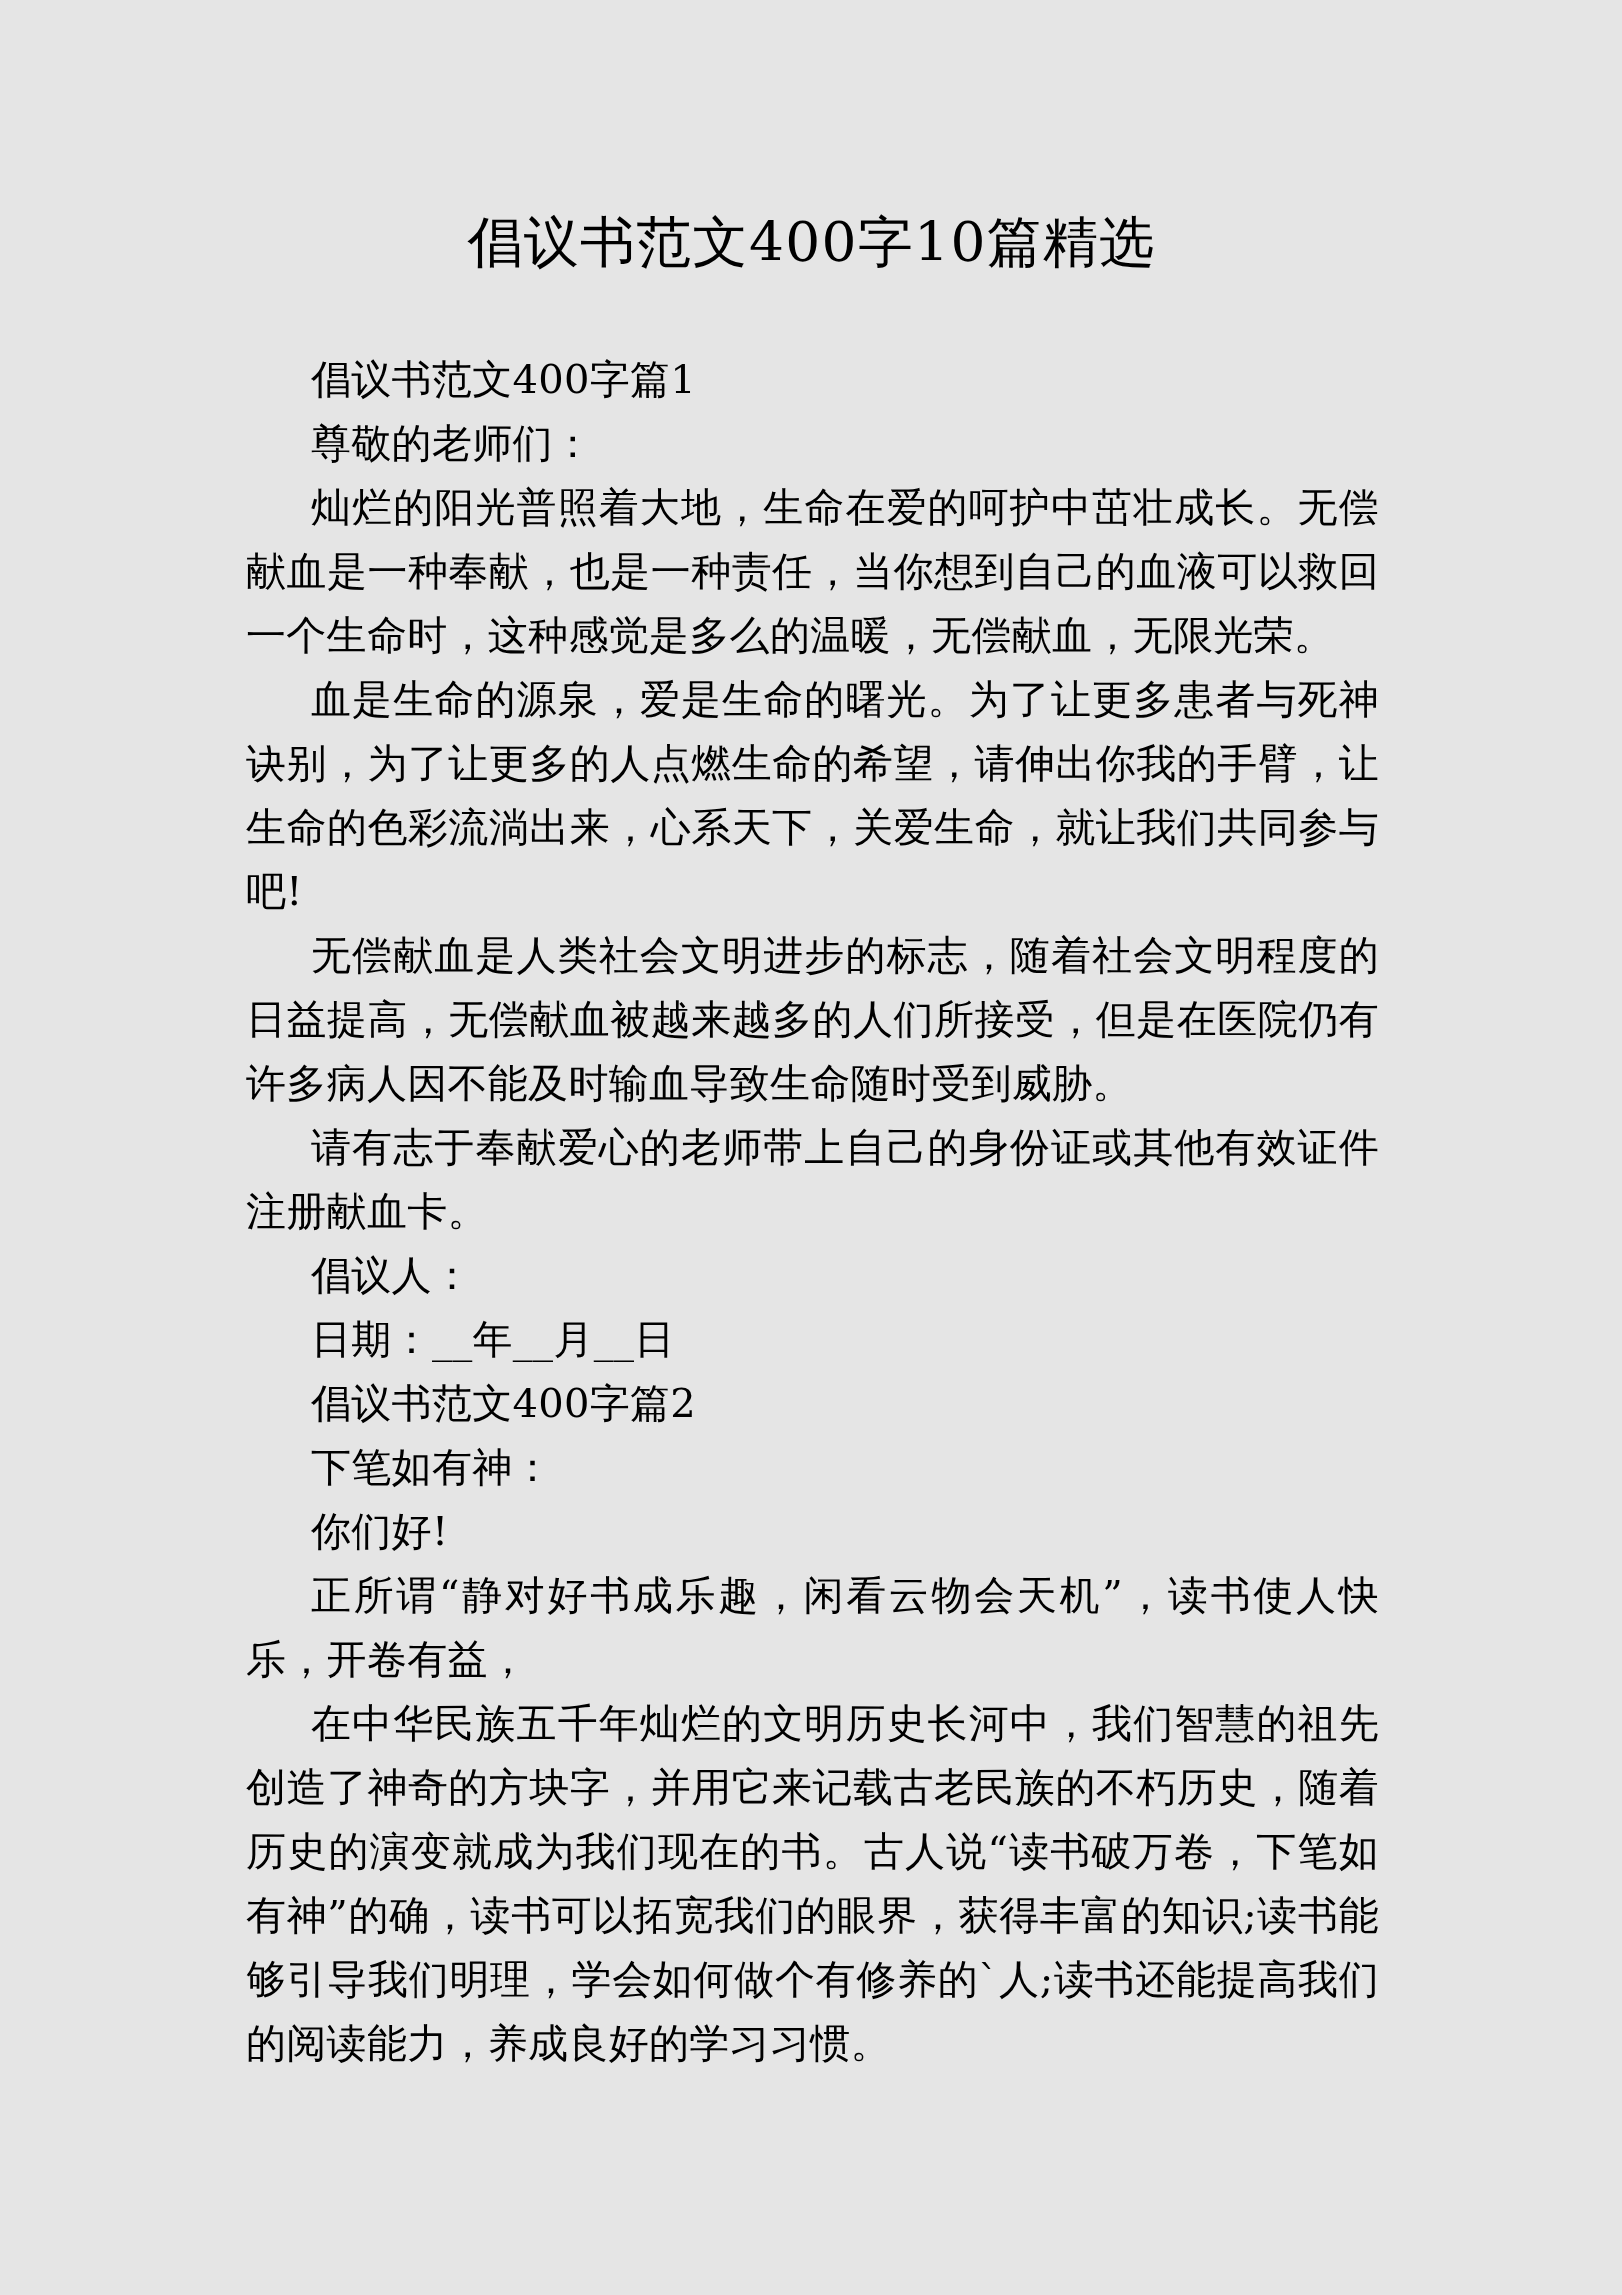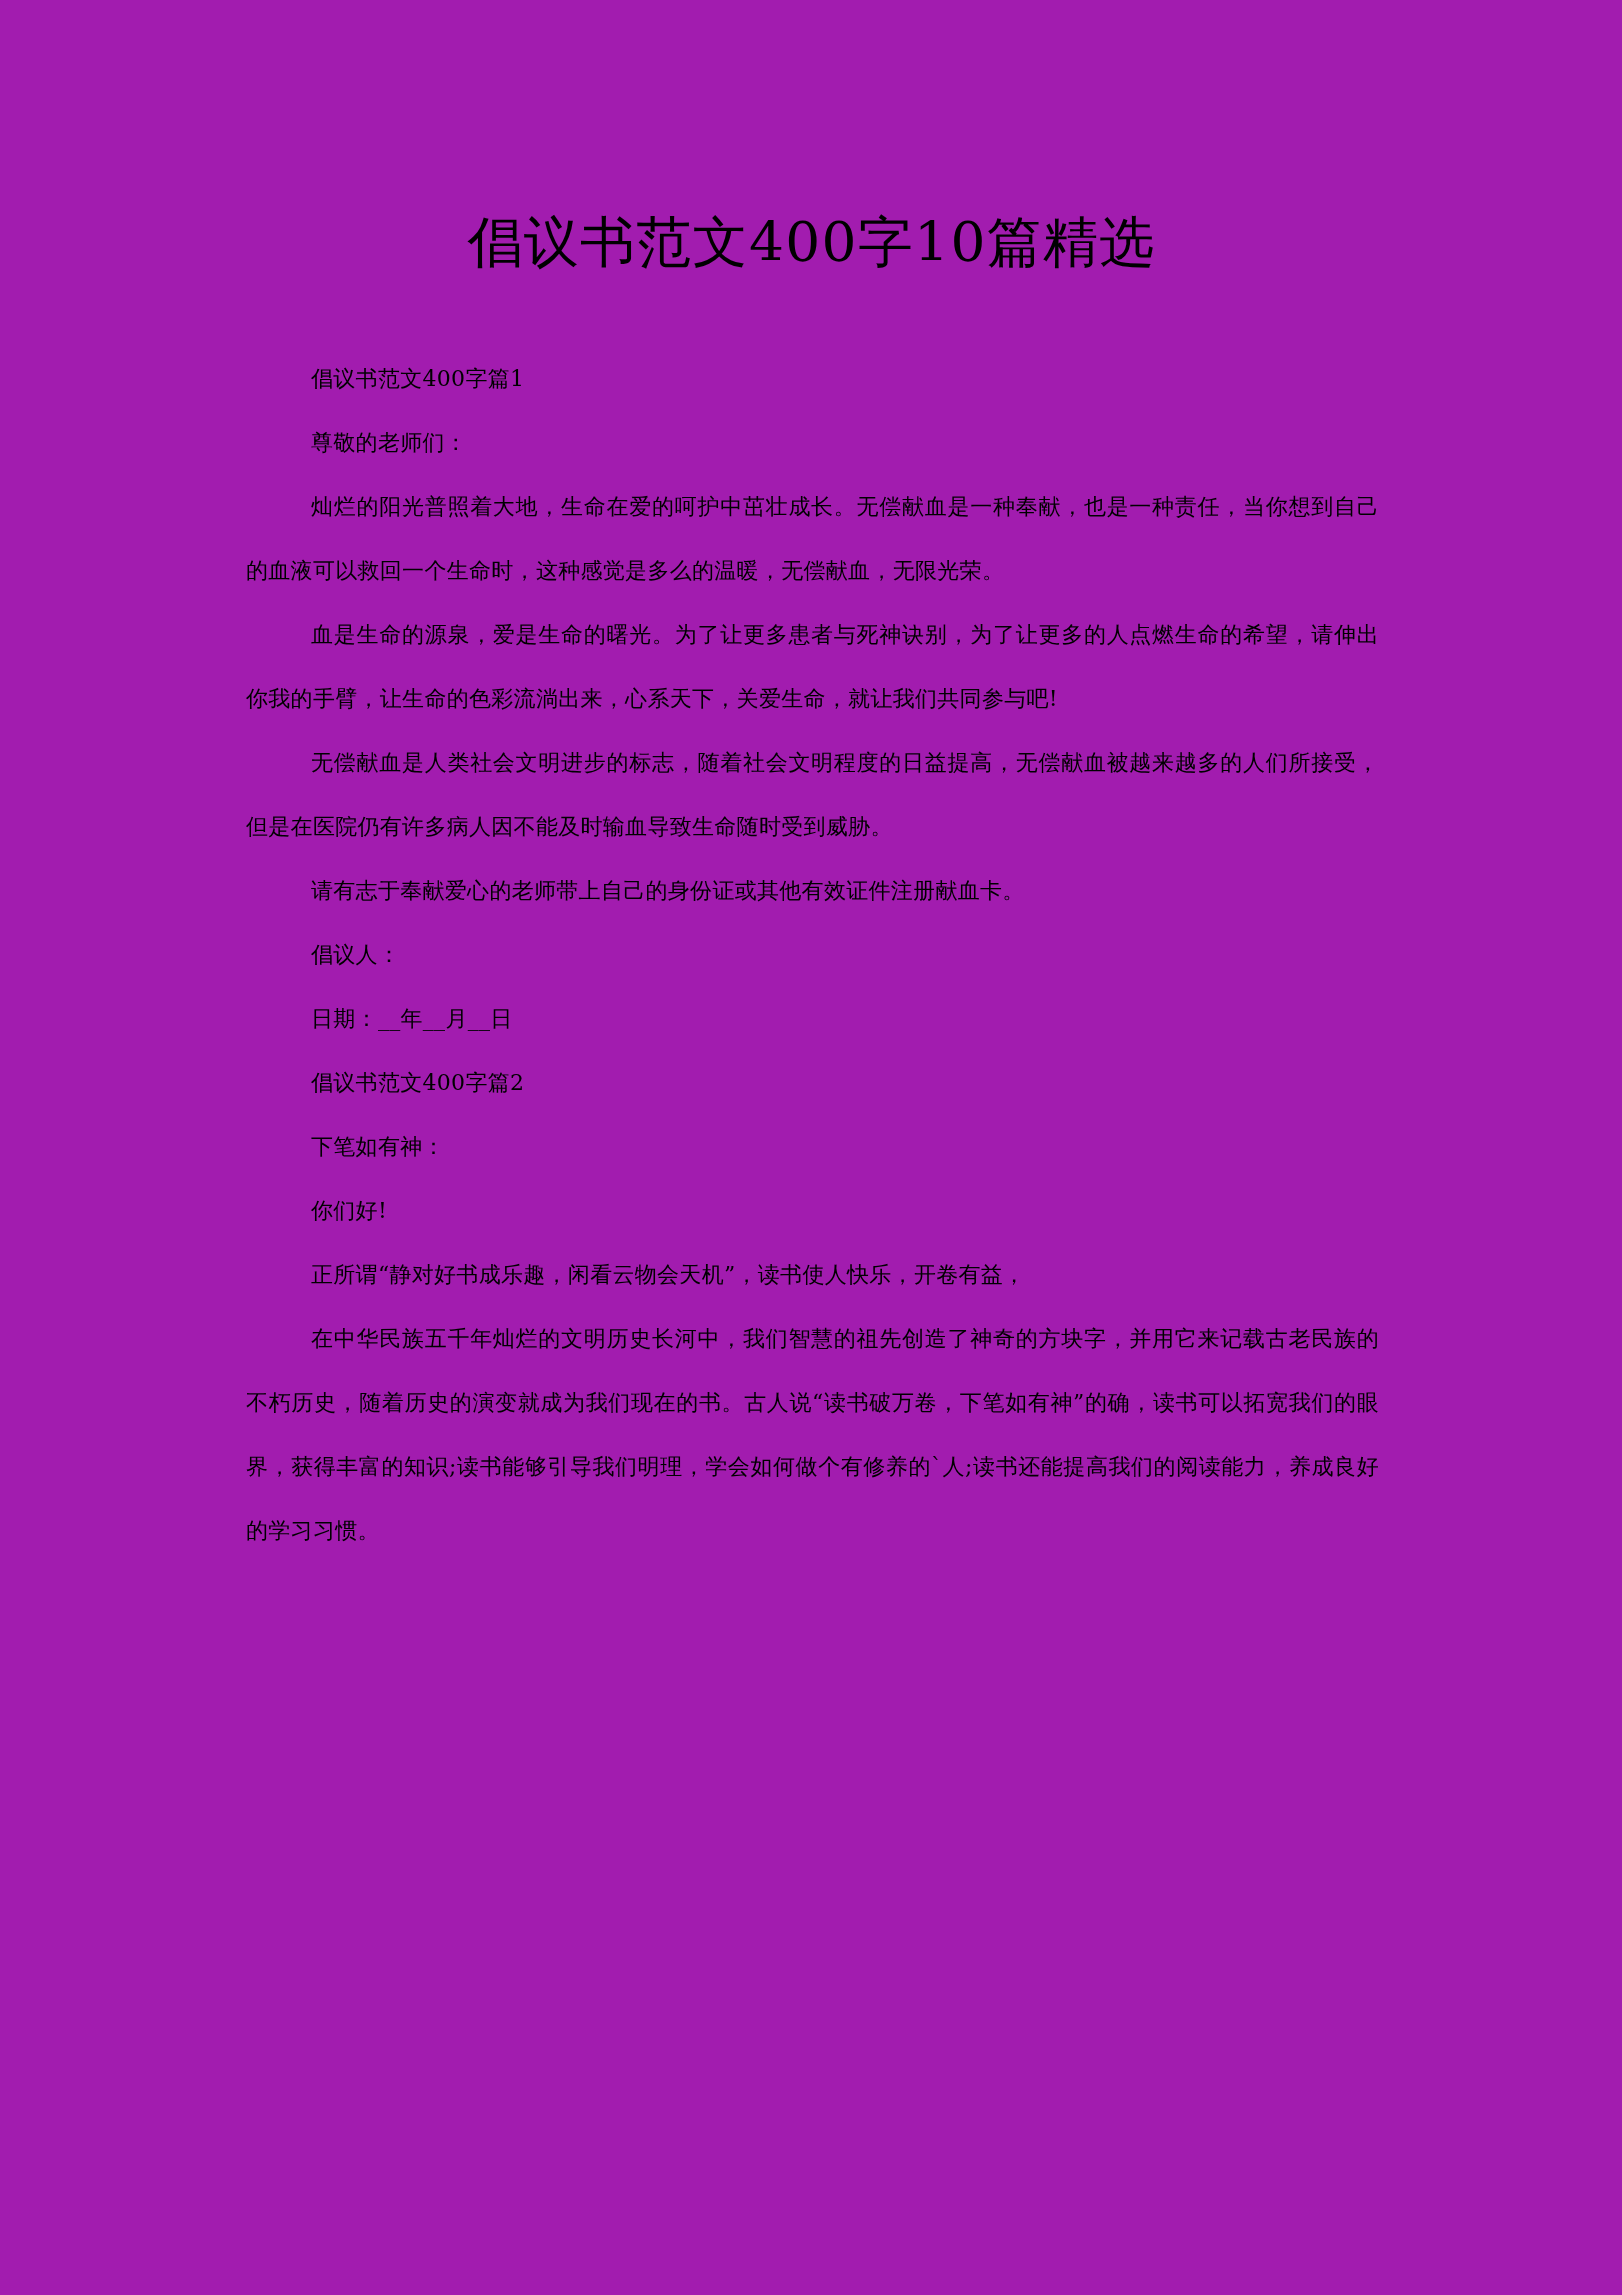--- a/index.html
+++ b/index.html
@@ -14,21 +14,21 @@
       overflow: hidden;
       font-family: "DejaVu Serif", "Liberation Serif", serif;
       color: #000000;
     }
     .page {
       position: absolute;
       left: 0;
       top: 0;
       width: 1623px;
       height: 2295px;
-      background: #a21caf;
+      background: #e5e5e5;
     }
     .doc-title {
       position: absolute;
       left: 0;
       width: 1623px;
       top: 196px;
       height: 92px;
       line-height: 92px;
       text-align: center;
       font-size: 55px;
@@ -37,21 +37,21 @@
       font-weight: normal;
     }
     .body-block {
       position: absolute;
       left: 246px;
       top: 347px;
       width: 1133px;
     }
     .para {
       margin: 0;
-      font-size: 22px;
+      font-size: 40px;
       line-height: 64px;
       text-align: justify;
       text-indent: 65px;
       letter-spacing: 0.3px;
     }
   </style>
 </head>
 <body>
 
 <div class="page">

